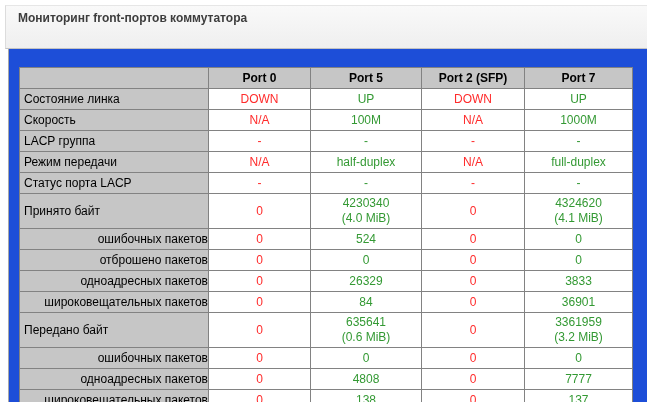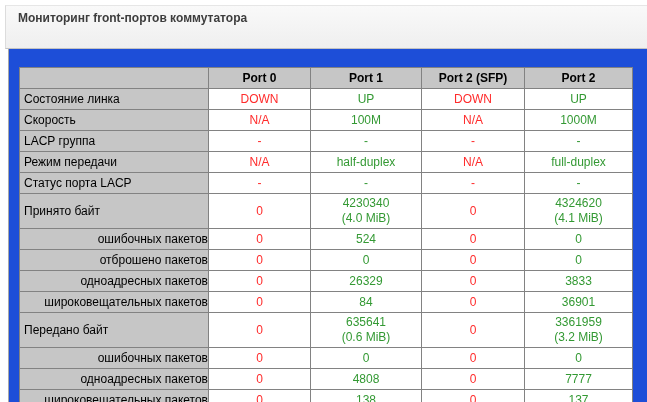--- a/index.html
+++ b/index.html
@@ -80,23 +80,23 @@
       <col style="width:189px">
       <col style="width:102px">
       <col style="width:111px">
       <col style="width:103px">
       <col style="width:108px">
     </colgroup>
     <thead>
       <tr>
           <th></th>
           <th>Port 0</th>
-          <th>Port 1</th>
+          <th>Port 5</th>
           <th>Port 2 (SFP)</th>
-          <th>Port 2</th>
+          <th>Port 7</th>
         </tr>
     </thead>
     <tbody>
         <tr>
           <td class="row-label">Состояние линка</td>
           <td class="val red">DOWN</td>
           <td class="val green">UP</td>
           <td class="val red">DOWN</td>
           <td class="val green">UP</td>
         </tr>

